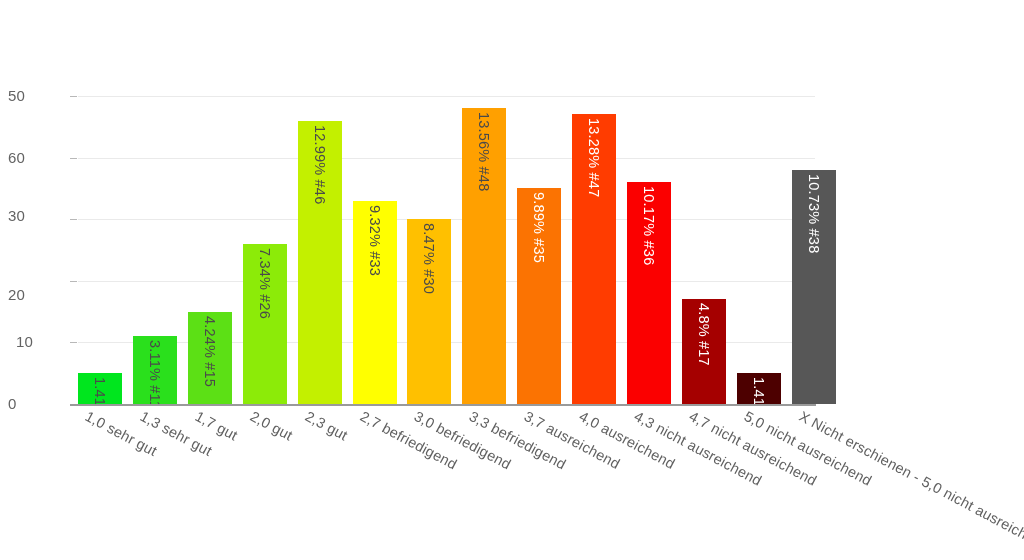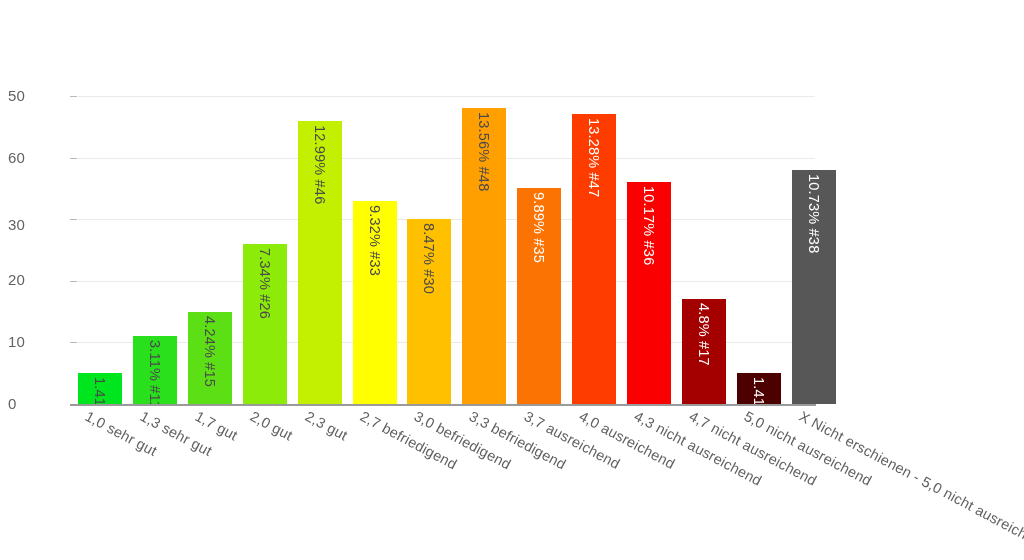--- a/index.html
+++ b/index.html
@@ -194,25 +194,25 @@
           <div class="bar-lbl-wrap">
             <div class="bar-lbl" style="color: rgb(255, 255, 255);">10.73% #38</div>
           </div>
         </div>
       </div>
   </div>
 
   <div id="yticks">
       <div class="ytick" style="left: 8px; top: 395px;">0</div>
       <div class="ytick-dash" style="top: 404px;"></div>
-      <div class="ytick" style="left: 8px; top: 333.4px;">10</div>
+      <div class="ytick" style="left: 16px; top: 333.4px;">10</div>
       <div class="ytick-dash" style="top: 342.4px;"></div>
-      <div class="ytick" style="left: 8px; top: 271px;">20</div>
+      <div class="ytick" style="left: 8px; top: 286px;">20</div>
       <div class="ytick-dash" style="top: 280.8px;"></div>
-      <div class="ytick" style="left: 8px; top: 216px;">30</div>
+      <div class="ytick" style="left: 8px; top: 207px;">30</div>
       <div class="ytick-dash" style="top: 219.2px;"></div>
       <div class="ytick" style="left: 8px; top: 148.6px;">60</div>
       <div class="ytick-dash" style="top: 157.6px;"></div>
       <div class="ytick" style="left: 8px; top: 87px;">50</div>
       <div class="ytick-dash" style="top: 96px;"></div>
     </div>
 
   <div class="axis-baseline"></div>
 
   <div class="xlabels" id="xlabels">

